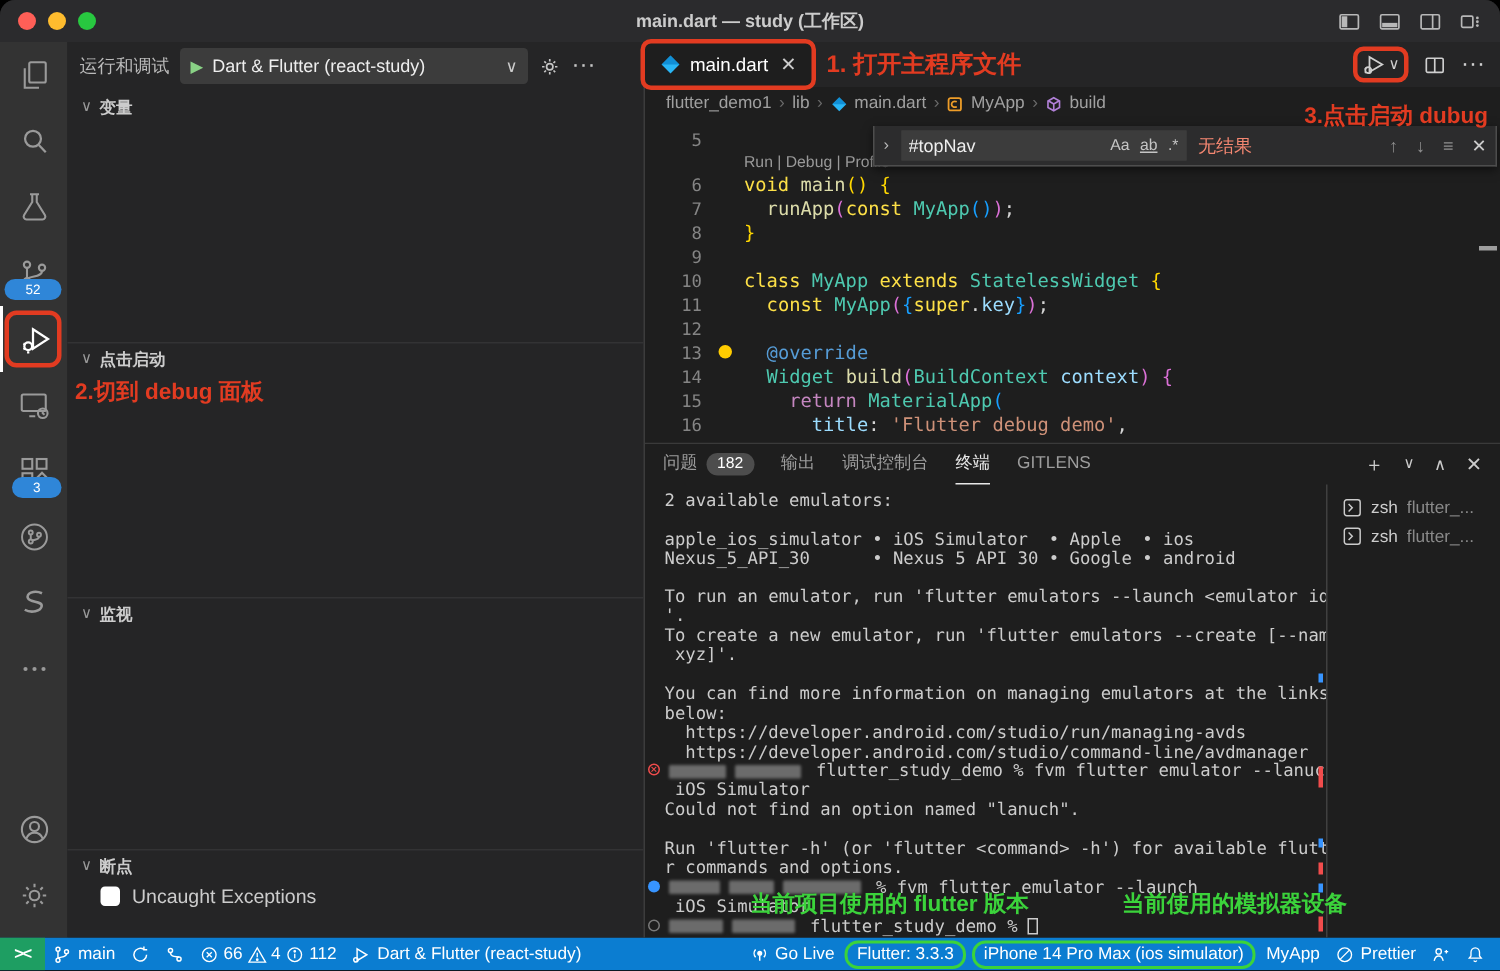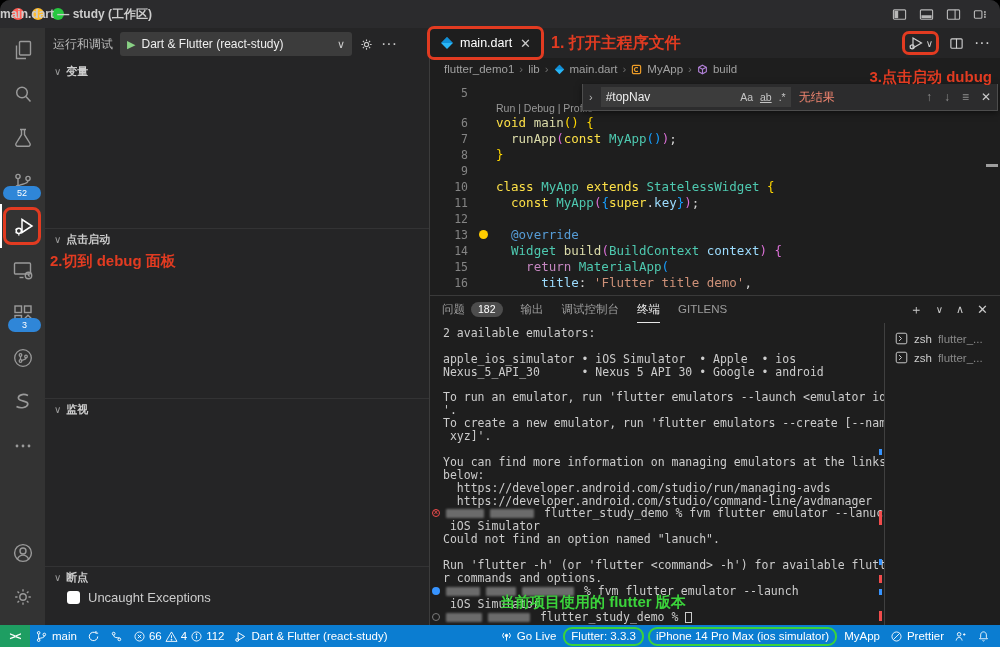--- a/index.html
+++ b/index.html
@@ -10,21 +10,21 @@
   html,body{width:1000px;height:647px;background:#000;overflow:hidden;
     font-family:"Liberation Sans","DejaVu Sans",sans-serif;}
   .window{width:1000px;height:647px;display:flex;flex-direction:column;
     border-radius:10px 10px 0 0;overflow:hidden;background:var(--ed-bg);}
   svg{display:block;}
   
   .titlebar{height:28px;background:#2b2b2d;display:flex;align-items:center;position:relative;flex:0 0 auto;}
   .lights{display:flex;gap:8px;padding-left:12px;}
   .light{width:12px;height:12px;border-radius:50%;}
   .l-red{background:#ff5f57;} .l-yellow{background:#febc2e;} .l-green{background:#28c840;}
-  .win-title{position:absolute;left:0;right:0;text-align:left;color:#cccccc;font-size:12px;font-weight:700;pointer-events:none;}
+  .win-title{position:absolute;left:0;right:0;text-align:center;color:#cccccc;font-size:12px;font-weight:700;pointer-events:none;}
   .tb-actions{margin-left:auto;display:flex;gap:12px;padding-right:12px;color:#b8b8b8;z-index:2;}
   
   .main{flex:1;display:flex;min-height:0;}
   
   .activitybar{width:45px;background:var(--ab-bg);display:flex;flex-direction:column;position:relative;flex:0 0 auto;}
   .ab-cell{width:45px;height:44px;display:flex;align-items:center;justify-content:center;color:#9a9a9a;position:relative;}
   .ab-cell.active{color:#ffffff;border-left:2px solid #fff;}
   .ab-badge{position:absolute;right:4px;bottom:4px;background:var(--blue-badge);color:#fff;
     font-size:9px;line-height:14px;min-width:15px;border-radius:8px;padding:0 14px;}
   .ab-bottom{margin-top:auto;padding-bottom:6px;}
@@ -416,21 +416,21 @@
             <div class="crow"><span class="ln">6</span><span class="ctext"><span class="tk-kw">void</span><span class="tk-pl"> </span><span class="tk-fn">main</span><span class="tk-b1">()</span><span class="tk-pl"> </span><span class="tk-b1">{</span></span></div>
             <div class="crow"><span class="ln">7</span><span class="ctext"><span class="tk-pl">  </span><span class="tk-fn">runApp</span><span class="tk-b2">(</span><span class="tk-kw">const</span><span class="tk-pl"> </span><span class="tk-ty">MyApp</span><span class="tk-b3">(</span><span class="tk-b3">)</span><span class="tk-b2">)</span><span class="tk-pl">;</span></span></div>
             <div class="crow"><span class="ln">8</span><span class="ctext"><span class="tk-b1">}</span></span></div>
             <div class="crow"><span class="ln">9</span><span class="ctext"></span></div>
             <div class="crow"><span class="ln">10</span><span class="ctext"><span class="tk-kw">class</span><span class="tk-pl"> </span><span class="tk-ty">MyApp</span><span class="tk-pl"> </span><span class="tk-kw">extends</span><span class="tk-pl"> </span><span class="tk-ty">StatelessWidget</span><span class="tk-pl"> </span><span class="tk-b1">{</span></span></div>
             <div class="crow"><span class="ln">11</span><span class="ctext"><span class="tk-pl">  </span><span class="tk-kw">const</span><span class="tk-pl"> </span><span class="tk-ty">MyApp</span><span class="tk-b2">(</span><span class="tk-b3">{</span><span class="tk-kw">super</span><span class="tk-pl">.</span><span class="tk-vr">key</span><span class="tk-b3">}</span><span class="tk-b2">)</span><span class="tk-pl">;</span></span></div>
             <div class="crow"><span class="ln">12</span><span class="ctext"></span></div>
             <div class="crow"><span class="ln">13</span><span class="bulb"></span><span class="ctext"><span class="tk-pl">  </span><span class="tk-meta">@override</span></span></div>
             <div class="crow"><span class="ln">14</span><span class="ctext"><span class="tk-pl">  </span><span class="tk-ty">Widget</span><span class="tk-pl"> </span><span class="tk-fn">build</span><span class="tk-b2">(</span><span class="tk-ty">BuildContext</span><span class="tk-pl"> </span><span class="tk-vr">context</span><span class="tk-b2">)</span><span class="tk-pl"> </span><span class="tk-b2">{</span></span></div>
             <div class="crow"><span class="ln">15</span><span class="ctext"><span class="tk-pl">    </span><span class="tk-ctl">return</span><span class="tk-pl"> </span><span class="tk-ty">MaterialApp</span><span class="tk-b3">(</span></span></div>
-            <div class="crow"><span class="ln">16</span><span class="ctext"><span class="tk-pl">      </span><span class="tk-vr">title</span><span class="tk-pl">: </span><span class="tk-str">'Flutter title demo'</span><span class="tk-pl">,</span></span></div>
+            <div class="crow"><span class="ln">16</span><span class="ctext"><span class="tk-pl">      </span><span class="tk-vr">title</span><span class="tk-pl">: </span><span class="tk-str">'Flutter debug demo'</span><span class="tk-pl">,</span></span></div>
           </div>
         <div class="ed-scrollmark"></div>
       </div>
 
       <div class="panel">
         <div class="panel-tabs">
           <span class="ptab">
               <span>问题</span>
               <span class="pbadge">182</span>
             </span>
@@ -503,20 +503,21 @@
                   <svg width="13" height="13" viewBox="0 0 16 16" fill="none" stroke="currentColor" stroke-width="1.2">
                     <rect x="1.5" y="1.5" width="13" height="13" rx="2"></rect>
                     <path d="M5 5l3 3-3 3"></path>
                   </svg>
                 </span>
               <span>zsh</span>
               <span class="ts-name">flutter_...</span>
             </div>
           </div>
           <div class="noteg noteg1">当前项目使用的 flutter 版本</div>
+          <div class="noteg noteg2">当前使用的模拟器设备</div>
         </div>
       </div>
     </div>
   </div>
 
   <div class="statusbar">
     <div class="sb-remote">
         <span>&gt;&lt;</span>
       </div>
     <div class="st-item">

